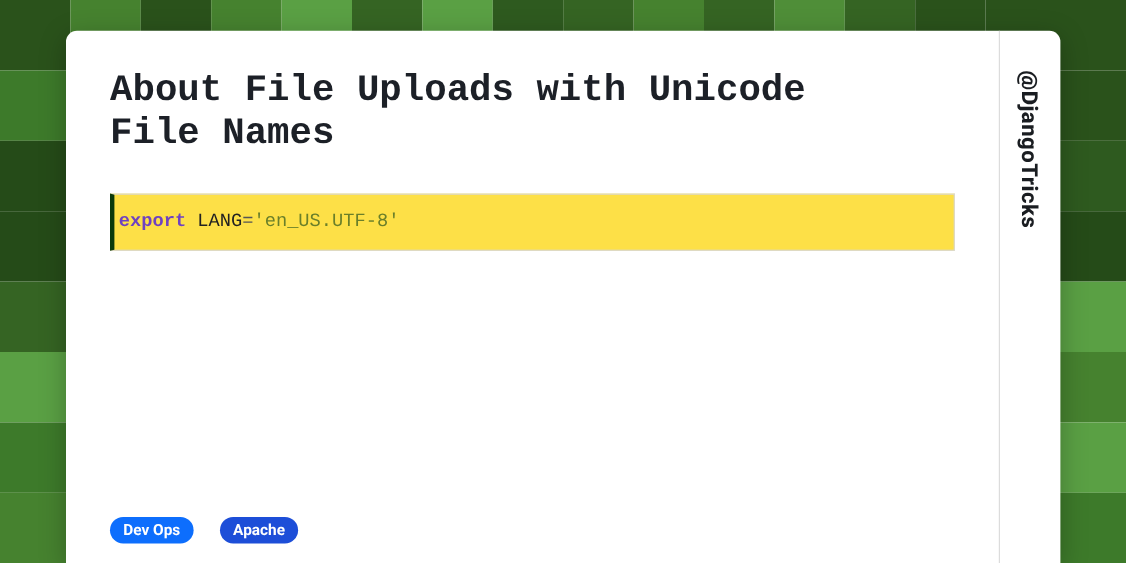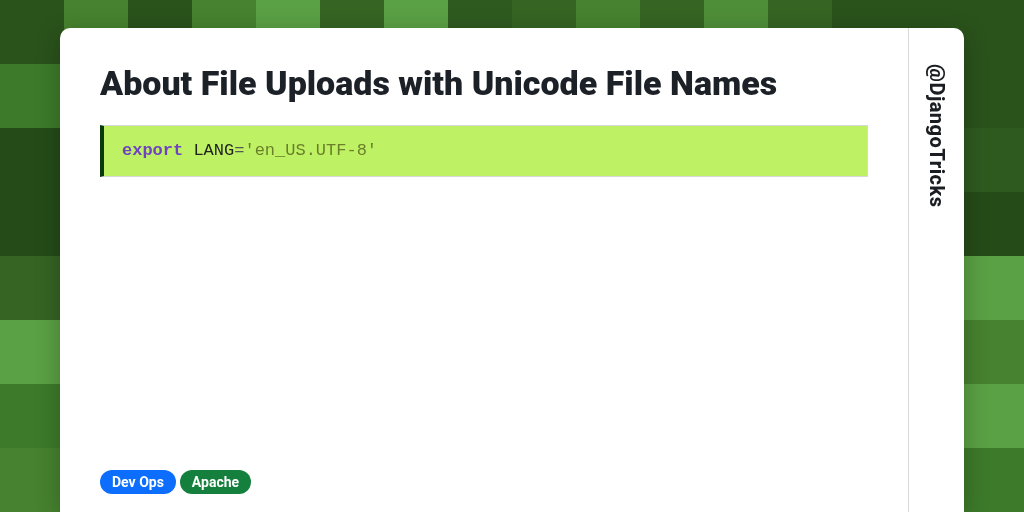--- a/index.html
+++ b/index.html
@@ -45,69 +45,70 @@
     font-weight: 800;
     font-size: 20px;
     color: #1a1d21;
     letter-spacing: 0.5px;
   }
   h1.title {
     font-size: 34px;
     line-height: 1.15;
     font-weight: 900;
     color: #1c2027;
-    margin-bottom: 22px;
+    margin-bottom: 34px;
     max-width: 90%;
+    font-family: Liberation Mono, monospace;
   }
   .lead {
     font-size: 19px;
     line-height: 1.6;
     color: #222;
     margin-bottom: 20px;
   }
   code.inline {
     font-family: "SFMono-Regular", Consolas, "Liberation Mono", Menlo, monospace;
     font-size: 17px;
     background: #fff;
     border: 1px solid #d8d8d8;
     padding: 1px 5px;
     color: #333;
   }
   .codeblock {
     border: 1px solid #d8d8d8;
     border-left: 4px solid #0b3a0b;
-    background: #bef264;
-    padding: 12px 18px;
+    background: #fde047;
+    padding: 12px 4px;
     font-family: "SFMono-Regular", Consolas, "Liberation Mono", Menlo, monospace;
     font-size: 17px;
     line-height: 1.5;
     color: #222;
     white-space: pre;
   }
   .kw { color: #6f42c1; font-weight: 700; }
   .str { color: #6a7f2a; }
   .op { color: #555; }
   .id { color: #222; }
   .tags {
     position: absolute;
     left: 40px;
     bottom: 18px;
     display: flex;
-    gap: 4px;
+    gap: 24px;
   }
   .tag {
     display: inline-block;
     font-size: 14px;
     font-weight: 700;
     color: #fff;
     padding: 4px 12px;
     border-radius: 12px;
   }
   .tag-blue { background: #0d6efd; }
-  .tag-grey { background: #15803d; }
+  .tag-grey { background: #1d4ed8; }
 </style>
 </head>
 <body>
 
 <div class="bg">
     <div style="background: rgb(42, 82, 27);"></div>
     <div style="background: rgb(70, 130, 47);"></div>
     <div style="background: rgb(42, 82, 27);"></div>
     <div style="background: rgb(70, 130, 47);"></div>
     <div style="background: rgb(90, 160, 68);"></div>

